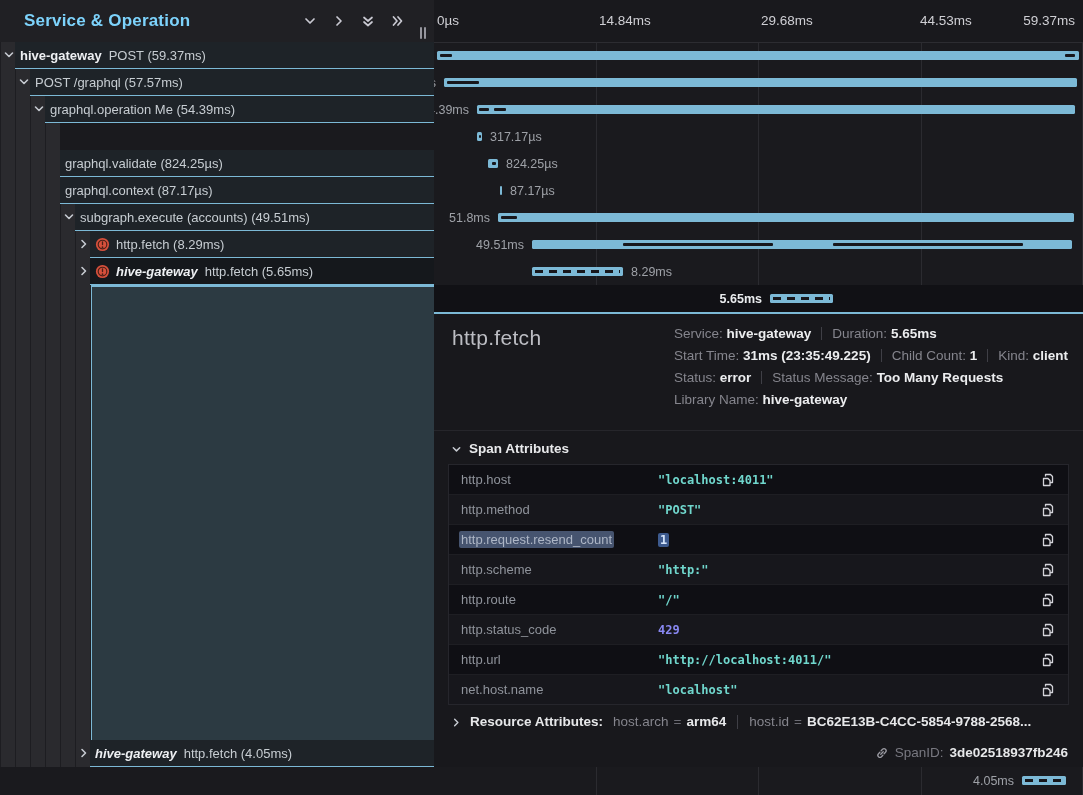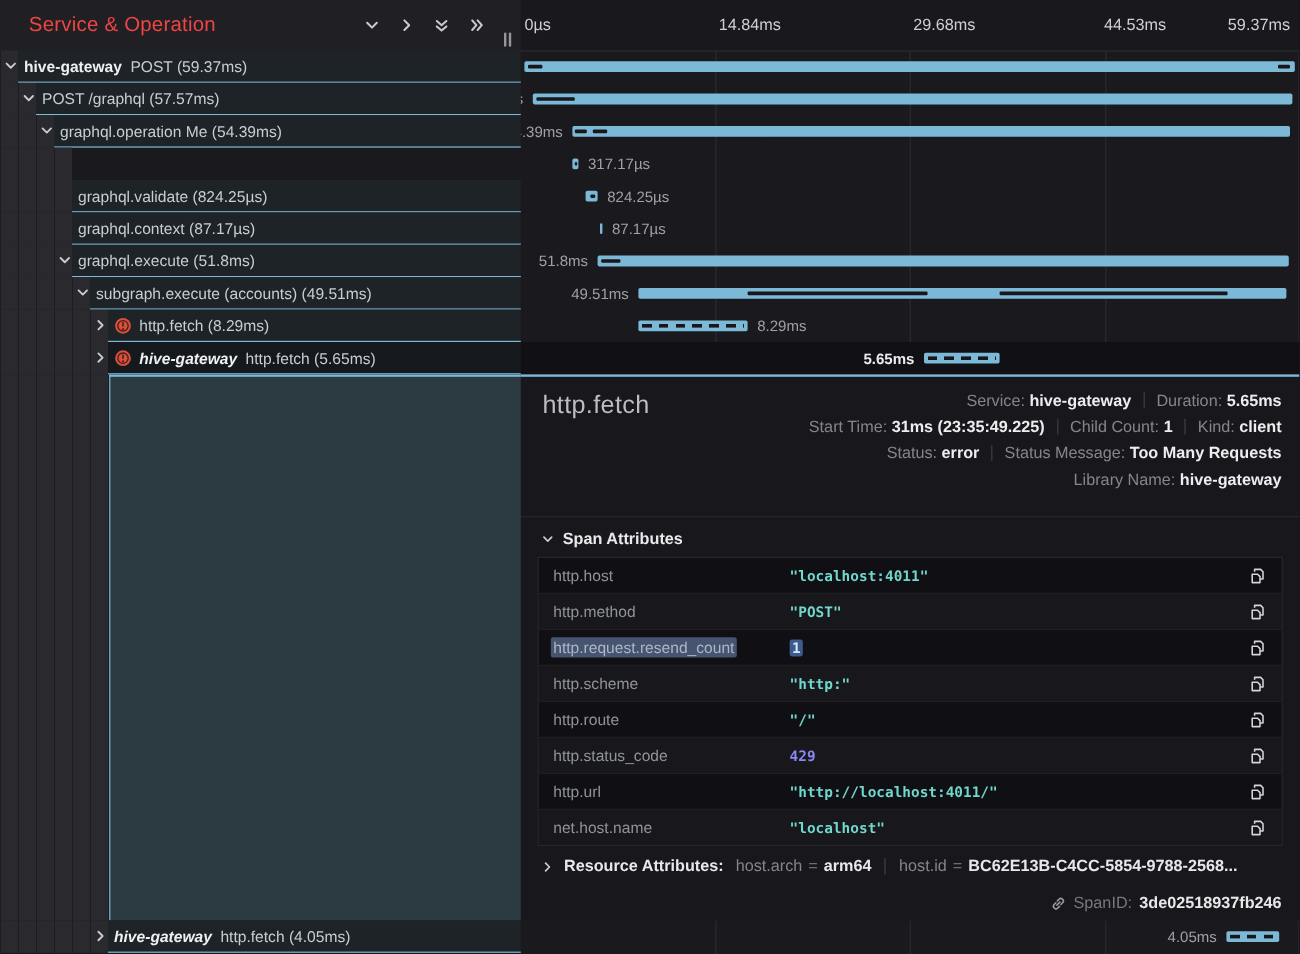--- a/index.html
+++ b/index.html
@@ -2,21 +2,21 @@
 <html><head>
 <meta charset="utf-8">
 <style>
   html,body{margin:0;padding:0;background:#101013;}
   .root{position:relative;width:1083px;height:795px;background:#1a1a1e;overflow:hidden;
         font-family:"Liberation Sans",sans-serif;-webkit-font-smoothing:antialiased;}
 
   
   .left-panel{position:absolute;left:0;top:0;width:434px;height:795px;z-index:3;display:flex;flex-direction:column;}
   .lp-header{height:42px;flex:none;background:#202024;display:flex;align-items:center;position:relative;}
-  .lp-title{color:#ef4444;font-size:17px;font-weight:400;margin-left:24px;letter-spacing:.2px;}
+  .lp-title{color:#7dd3fc;font-size:17px;font-weight:700;margin-left:24px;letter-spacing:.2px;}
   .lp-icons{position:absolute;right:30px;top:0;height:42px;display:flex;align-items:center;gap:15px;}
   .hicon{width:14px;height:14px;color:#c9c9d2;cursor:pointer;}
   .hicon svg{display:block;width:100%;height:100%;}
   .resize-handle{position:absolute;right:6px;bottom:3px;width:8px;height:12px;display:flex;gap:2px;cursor:col-resize;}
   .resize-handle i{width:2px;height:12px;background:#96969e;border-radius:1px;}
 
   .tree-row{height:27px;flex:none;display:flex;position:relative;}
   .gutter{flex:none;height:100%;background:repeating-linear-gradient(90deg,#1d1d21 0 1px,#2a2a2e 1px 15px);}
   .row-content{flex:1;position:relative;background:#1e2328;border-bottom:1px solid #7cb9d6;
                display:flex;align-items:center;padding-left:5px;box-sizing:border-box;
@@ -46,21 +46,21 @@
   .bar .dashes{position:absolute;left:3px;right:3px;top:3px;height:3px;
                background:repeating-linear-gradient(90deg,#17171c 0 8px,transparent 8px 14px);}
   .bar-label{position:absolute;top:7px;font-size:12.5px;color:#9ea1a7;white-space:nowrap;}
   .tl-row.selected .bar-label{color:#eaecee;font-weight:700;}
   .tl-bottom{position:absolute;left:0;right:0;top:767px;height:27px;}
 
   
   .detail{position:absolute;left:434px;top:312px;width:649px;height:455px;z-index:2;background:#18181c;
           border-top:2px solid #7cb9d6;box-sizing:border-box;}
   .detail-title{position:absolute;left:18px;top:12px;font-size:21px;color:#bcbdc3;letter-spacing:.3px;}
-  .meta{position:absolute;right:15px;top:9px;text-align:right;font-size:13.5px;line-height:22px;color:#85858d;}
+  .meta{position:absolute;right:15px;top:9px;text-align:left;font-size:13.5px;line-height:22px;color:#85858d;}
   .meta b{color:#ecedef;font-weight:700;}
   .meta-sep{display:inline-block;width:1px;height:13px;background:#3f3f46;margin:0 10px;vertical-align:-2px;}
   .divider{position:absolute;left:0;right:0;top:116px;height:1px;background:#26262b;}
   .attr-header{position:absolute;left:17px;top:127px;font-size:13.5px;font-weight:700;color:#e8e9eb;
                display:flex;align-items:center;gap:7px;cursor:pointer;}
   .attr-header .caret-s{width:11px;height:11px;color:#c6cad1;}
   .attr-table{position:absolute;left:14px;right:14px;top:150px;border:1px solid #26262c;background:#1e1e23;}
   .attr-row{height:29px;display:flex;align-items:center;padding:0 12px;cursor:default;}
   .attr-row:not(:last-child){border-bottom:1px solid #1e1e23;}
   .attr-row:nth-child(odd){background:#0f0f14;}
@@ -254,31 +254,20 @@
             <span class="tree-label">graphql.validate (824.25µs)</span>
           </div>
         </div>
         <div class="tree-row">
           <div class="gutter" style="width: 60px;"></div>
           <div class="row-content">
             <span class="tree-label">graphql.context (87.17µs)</span>
           </div>
         </div>
         <div class="tree-row">
-          <div class="gutter" style="width: 60px;"></div>
-          <div class="row-content">
-            <span class="caret">
-              <svg viewBox="0 0 12 12" fill="none" stroke="currentColor" stroke-width="1.6" stroke-linecap="round" stroke-linejoin="round">
-                <path d="M2.5 4l3.5 3.5L9.5 4"></path>
-              </svg>
-            </span>
-            <span class="tree-label">graphql.execute (51.8ms)</span>
-          </div>
-        </div>
-        <div class="tree-row">
           <div class="gutter" style="width: 75px;"></div>
           <div class="row-content">
             <span class="caret">
               <svg viewBox="0 0 12 12" fill="none" stroke="currentColor" stroke-width="1.6" stroke-linecap="round" stroke-linejoin="round">
                 <path d="M2.5 4l3.5 3.5L9.5 4"></path>
               </svg>
             </span>
             <span class="tree-label">subgraph.execute (accounts) (49.51ms)</span>
           </div>
         </div>

